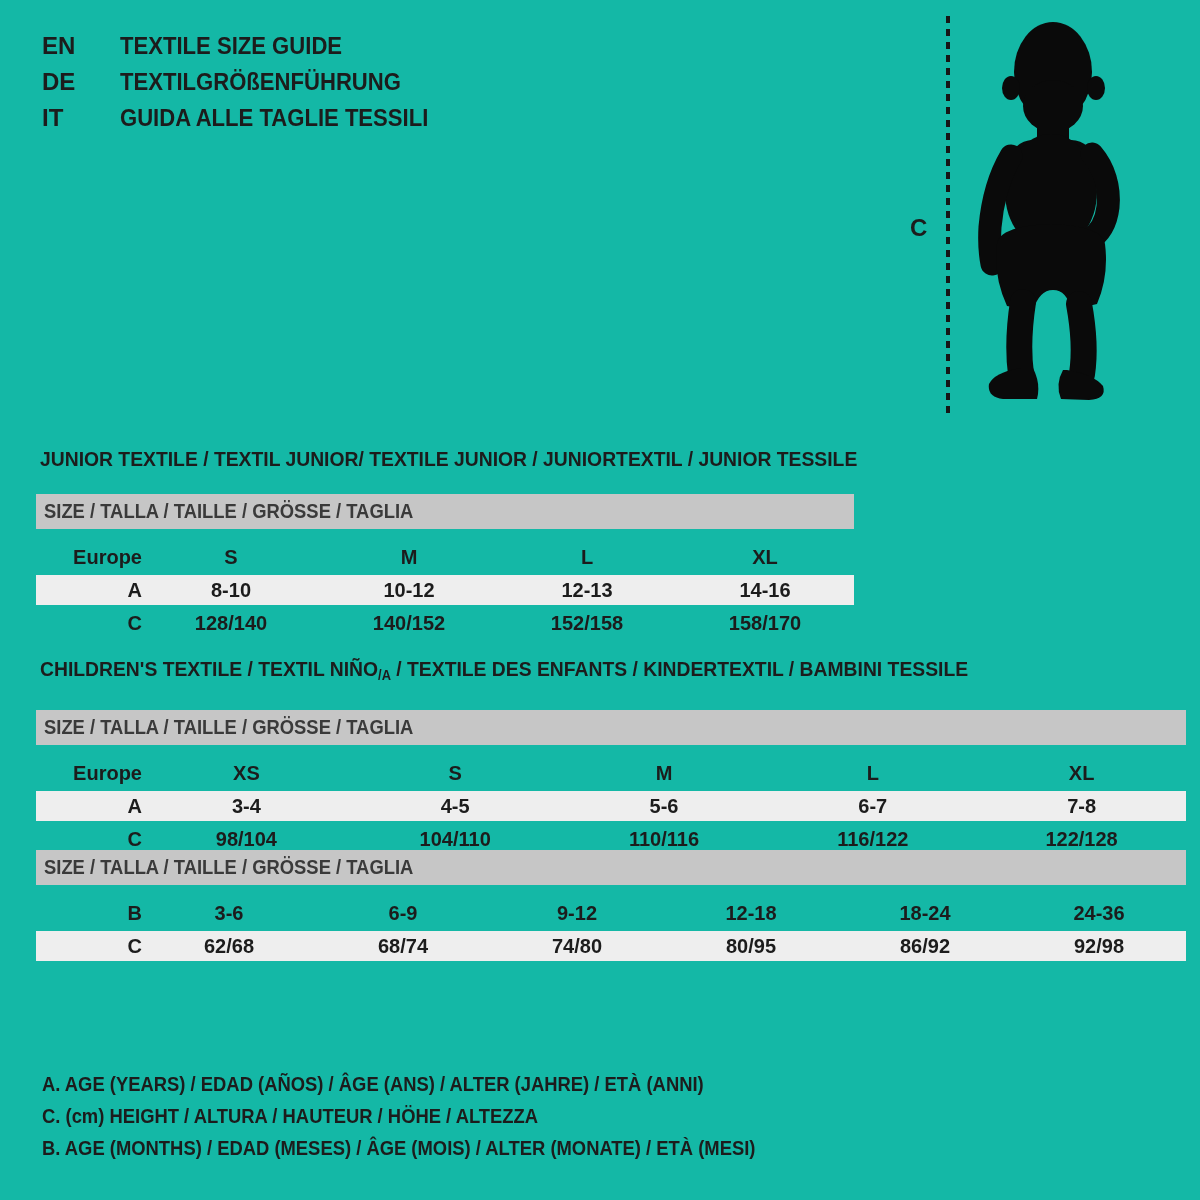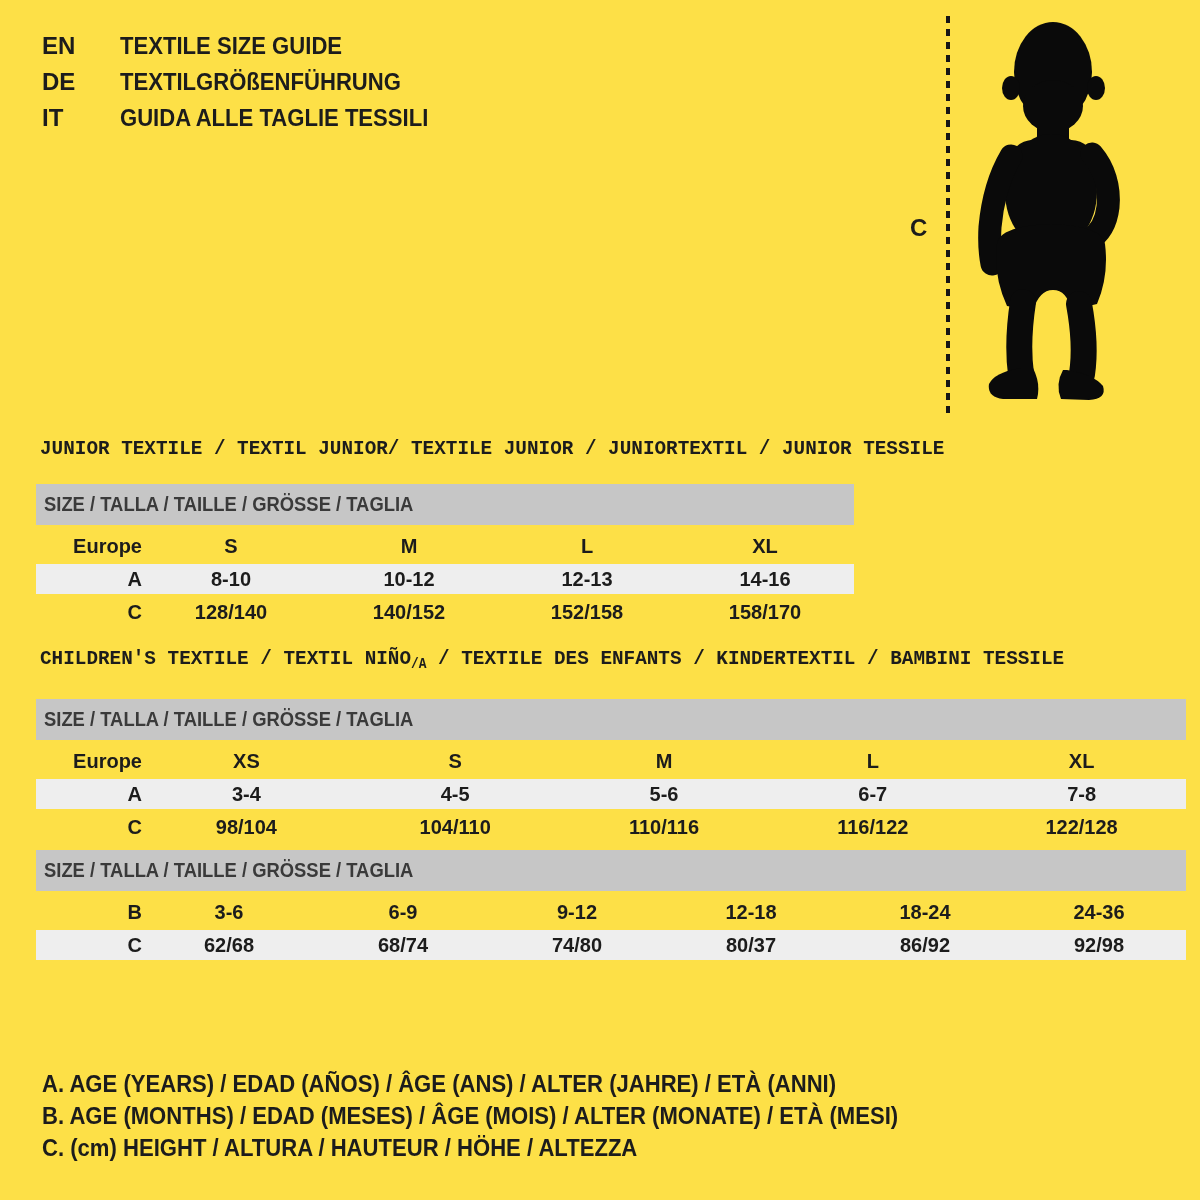--- a/index.html
+++ b/index.html
@@ -1,17 +1,17 @@
 <!DOCTYPE html>
 <html style="--ink: #1c1c1c; --bar-bg: #c6c6c6; --bar-text: #3a3a3a; --stripe-bg: #eeeeee; --silhouette: #0a0a0a;"><head>
 <meta charset="utf-8">
 <style>
   html,body { margin:0; padding:0; background:#fff; }
   .page {
-    position:relative; width:1200px; height:1200px; background:#fde047;
+    position:relative; width:1200px; height:1200px; background:#14b8a6;
     font-family:"Liberation Sans", sans-serif; color:var(--ink, #1c1c1c);
     overflow:hidden;
   }
   .condense { display:inline-block; transform:scaleX(0.92); transform-origin:left center; white-space:nowrap; }
 
   
   .lang-block { position:absolute; left:42px; top:28px; }
   .lang-row { display:flex; height:36px; align-items:center; font-weight:bold; font-size:24px; }
   .lang-code { width:78px; flex:0 0 78px; }
   .lang-label { white-space:nowrap; }
@@ -26,42 +26,42 @@
   .silhouette svg { width:100%; height:100%; display:block; }
   .silhouette path, .silhouette ellipse, .silhouette rect { fill:var(--silhouette, #0a0a0a); }
   .silhouette .limb { fill:none; stroke:var(--silhouette, #0a0a0a); stroke-linecap:round; }
 
   
   .section { position:absolute; left:36px; }
   .sec-junior   { top:432px; width:818px; }
   .sec-children { top:642px; width:1150px; }
   .sec-babies   { top:850px; width:1150px; }
 
-  .section-title { font-weight:bold; font-size:21px; line-height:22px; margin:6px 0 24px 4px; white-space:nowrap;font-family:Liberation Mono, monospace; }
+  .section-title { font-weight:bold; font-size:21px; line-height:22px; margin:16px 0 24px 4px; white-space:nowrap; }
   .sec-babies .section-title { line-height:33px; margin-bottom:11px; }
   .title-sub { font-size:14px; vertical-align:-4px; }
 
   .size-bar {
-    height:41px; background:var(--bar-bg, #c6c6c6); color:var(--bar-text, #3a3a3a);
+    height:35px; background:var(--bar-bg, #c6c6c6); color:var(--bar-text, #3a3a3a);
     font-weight:bold; font-size:20px; display:flex; align-items:center;
-    padding-left:8px; box-sizing:border-box; margin-bottom:6px;
+    padding-left:8px; box-sizing:border-box; margin-bottom:13px;
   }
   .trow {
     display:grid; height:30px; align-items:center; margin-bottom:3px;
     font-weight:bold; font-size:20px;
   }
   .cols-4 { grid-template-columns:106px repeat(4, 1fr); }
   .cols-5 { grid-template-columns:106px repeat(5, 1fr); }
   .cols-6 { grid-template-columns:106px repeat(6, 1fr); }
   .trow.striped { background:var(--stripe-bg, #eeeeee); }
   .cell { text-align:center; }
   .rlabel { text-align:right; padding-left:8px; }
 
   
-  .legend { position:absolute; left:42px; top:1068px; font-weight:bold; font-size:24px; }
+  .legend { position:absolute; left:42px; top:1068px; font-weight:bold; font-size:20px; }
   .legend-line { line-height:32px; white-space:nowrap; }
 </style>
 </head>
 <body>
 
 <div class="page">
 
   <div class="lang-block">
     <div class="lang-row">
       <span class="lang-code">EN</span>
@@ -176,25 +176,25 @@
       <div class="cell">9-12</div>
       <div class="cell">12-18</div>
       <div class="cell">18-24</div>
       <div class="cell">24-36</div>
     </div>
     <div class="trow cols-6 striped">
       <div class="cell rlabel">C</div>
       <div class="cell">62/68</div>
       <div class="cell">68/74</div>
       <div class="cell">74/80</div>
-      <div class="cell">80/37</div>
+      <div class="cell">80/95</div>
       <div class="cell">86/92</div>
       <div class="cell">92/98</div>
     </div>
   </div>
 
   <div class="legend">
     <div class="legend-line"><span class="condense">A. AGE (YEARS) / EDAD (AÑOS) / ÂGE (ANS) / ALTER (JAHRE) / ETÀ (ANNI)</span></div>
+    <div class="legend-line"><span class="condense">C. (cm) HEIGHT / ALTURA / HAUTEUR / HÖHE / ALTEZZA</span></div>
     <div class="legend-line"><span class="condense">B. AGE (MONTHS) / EDAD (MESES) / ÂGE (MOIS) / ALTER (MONATE) / ETÀ (MESI)</span></div>
-    <div class="legend-line"><span class="condense">C. (cm) HEIGHT / ALTURA / HAUTEUR / HÖHE / ALTEZZA</span></div>
   </div>
 
 </div>
 
 </body></html>

